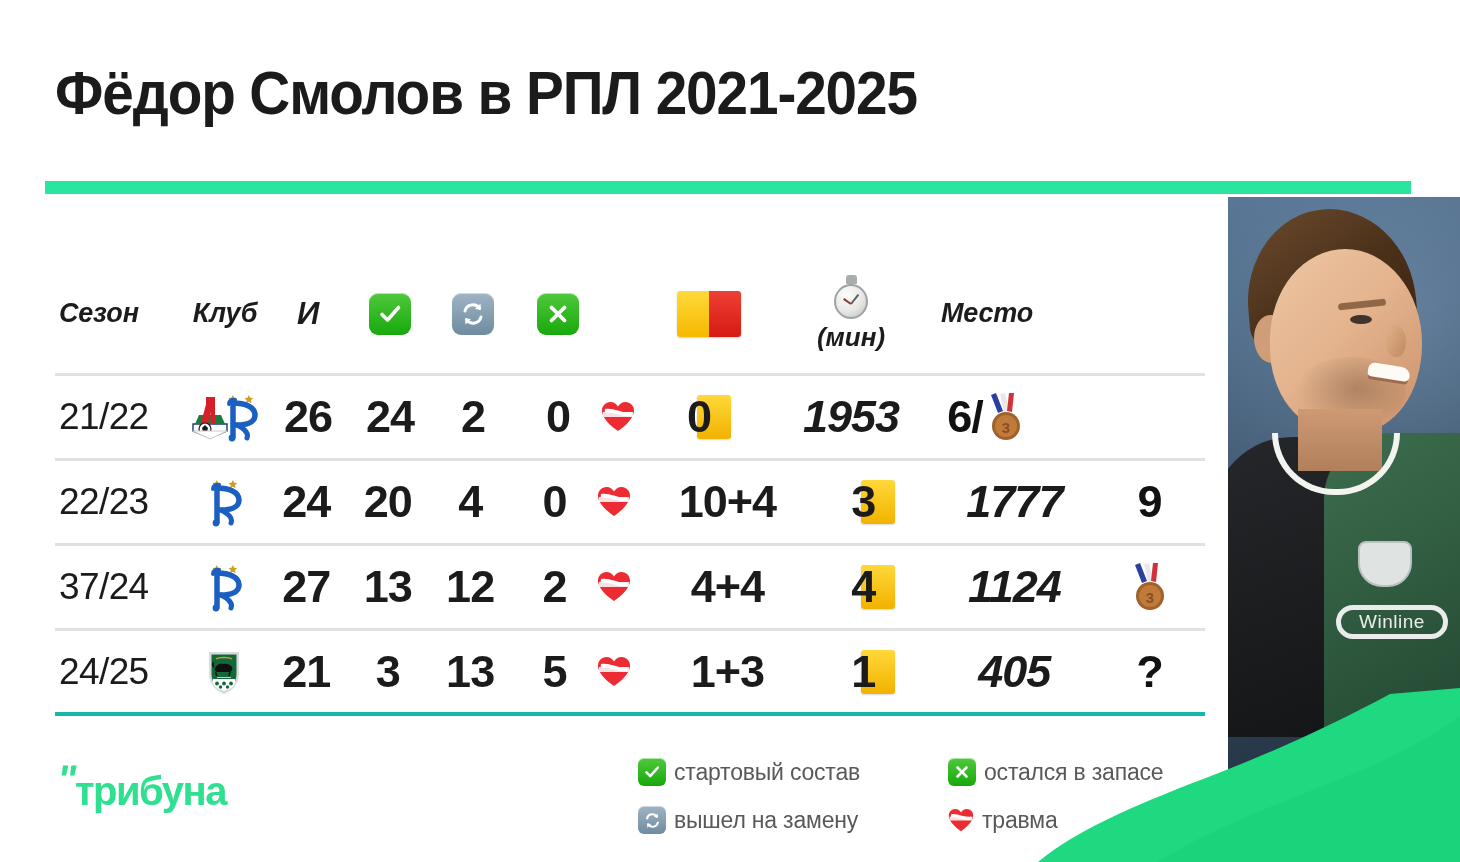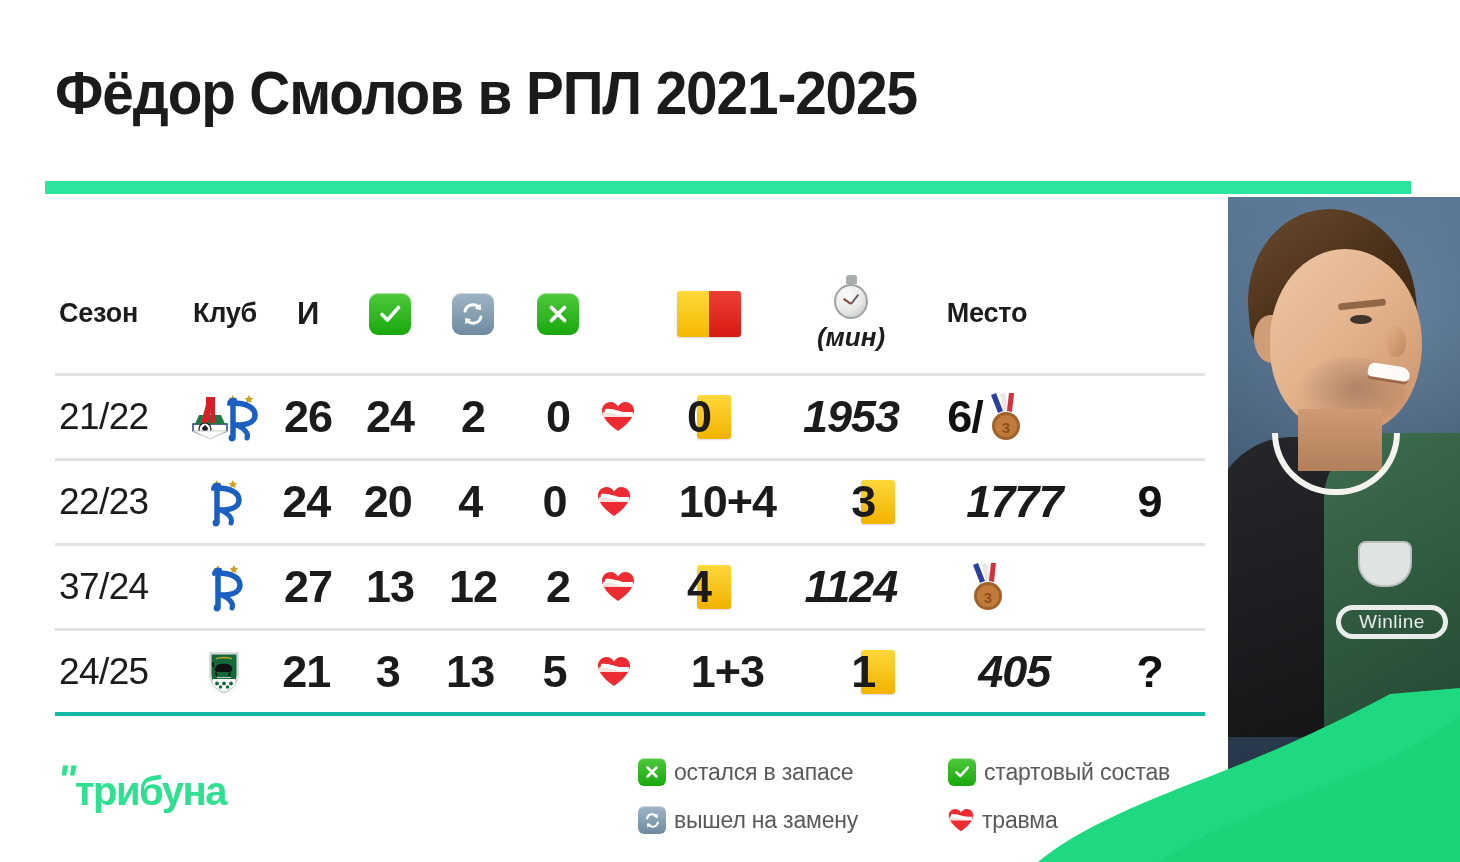--- a/index.html
+++ b/index.html
@@ -224,20 +224,21 @@
   .c-cards   { width: 124px; }
   .c-minutes { width: 160px; font-style: italic; }
   .c-place   { width: 112px; }
 
   .hlabel {
     font-size: 27px;
     font-weight: 700;
     color: #1c1c1c;
     letter-spacing: -.2px;
     white-space: nowrap;
+    font-style: italic;
   }
   .hlabel.big { font-size: 31px; }
 
   .cellnum {
     font-size: 45px;
     font-weight: 700;
     color: #1b1b1b;
     letter-spacing: -1px;
     white-space: nowrap;
   }
@@ -654,20 +655,23 @@
       </div>
       <div class="c c-injury">
         <span class="heart">
           <svg width="34" height="32" viewBox="0 0 34 32">
             <path d="M17 30 C4 21 1 14 1 9.5 C1 4.8 4.8 1 9.5 1 C12.8 1 15.4 2.9 17 5.4 C18.6 2.9 21.2 1 24.5 1 C29.2 1 33 4.8 33 9.5 C33 14 30 21 17 30 Z" fill="#ec2b33"></path>
             <path d="M2 11 L32 11 L32 16 L2 16 Z" fill="#f7f1ef" opacity=".92"></path>
             <path d="M4 8 C12 6 22 13 30 11 L31 15 C22 17 12 10 3.5 12 Z" fill="#ffffff"></path>
           </svg>
         </span>
       </div>
+      <div class="c c-ga">
+        <span class="cellnum">4+4</span>
+      </div>
       <div class="c c-cards">
         <span class="card-wrap">
           <span class="cellnum">4</span>
           <span class="card-single"></span>
         </span>
       </div>
       <div class="c c-minutes">
         <span class="cellnum">1124</span>
       </div>
       <div class="c c-place place-flex">
@@ -751,35 +755,35 @@
   </div>
 
   <div class="tribuna">
     <span class="quote">"</span>
     <span class="word">трибуна</span>
   </div>
 
   <div class="legend">
 
     <div class="leg-item">
+      <span class="badge-sq badge-sm badge-check">
+        <svg width="18" height="18" viewBox="0 0 26 26">
+          <path d="M5 13.5 L10.5 19 L21.5 6.5" stroke="#ffffff" stroke-width="3.6" fill="none" stroke-linecap="round" stroke-linejoin="round"></path>
+        </svg>
+      </span>
+      <span class="leg-txt">стартовый состав</span>
+    </div>
+
+    <div class="leg-item">
       <span class="badge-sq badge-sm badge-x">
         <svg width="18" height="18" viewBox="0 0 26 26">
           <path d="M6.5 6.5 L19.5 19.5 M19.5 6.5 L6.5 19.5" stroke="#ffffff" stroke-width="3.8" stroke-linecap="round"></path>
         </svg>
       </span>
       <span class="leg-txt">остался в запасе</span>
-    </div>
-
-    <div class="leg-item">
-      <span class="badge-sq badge-sm badge-check">
-        <svg width="18" height="18" viewBox="0 0 26 26">
-          <path d="M5 13.5 L10.5 19 L21.5 6.5" stroke="#ffffff" stroke-width="3.6" fill="none" stroke-linecap="round" stroke-linejoin="round"></path>
-        </svg>
-      </span>
-      <span class="leg-txt">стартовый состав</span>
     </div>
 
     <div class="leg-item">
       <span class="badge-sq badge-sm badge-sub">
         <svg width="19" height="19" viewBox="0 0 28 28">
           <path d="M6 11 A8 8 0 0 1 20.5 8.5" stroke="#fff" stroke-width="3" fill="none" stroke-linecap="round"></path>
           <path d="M22 17 A8 8 0 0 1 7.5 19.5" stroke="#fff" stroke-width="3" fill="none" stroke-linecap="round"></path>
           <path d="M21.5 3.5 L22 9.5 L16 9" fill="#fff"></path>
           <path d="M6.5 24.5 L6 18.5 L12 19" fill="#fff"></path>
         </svg>

